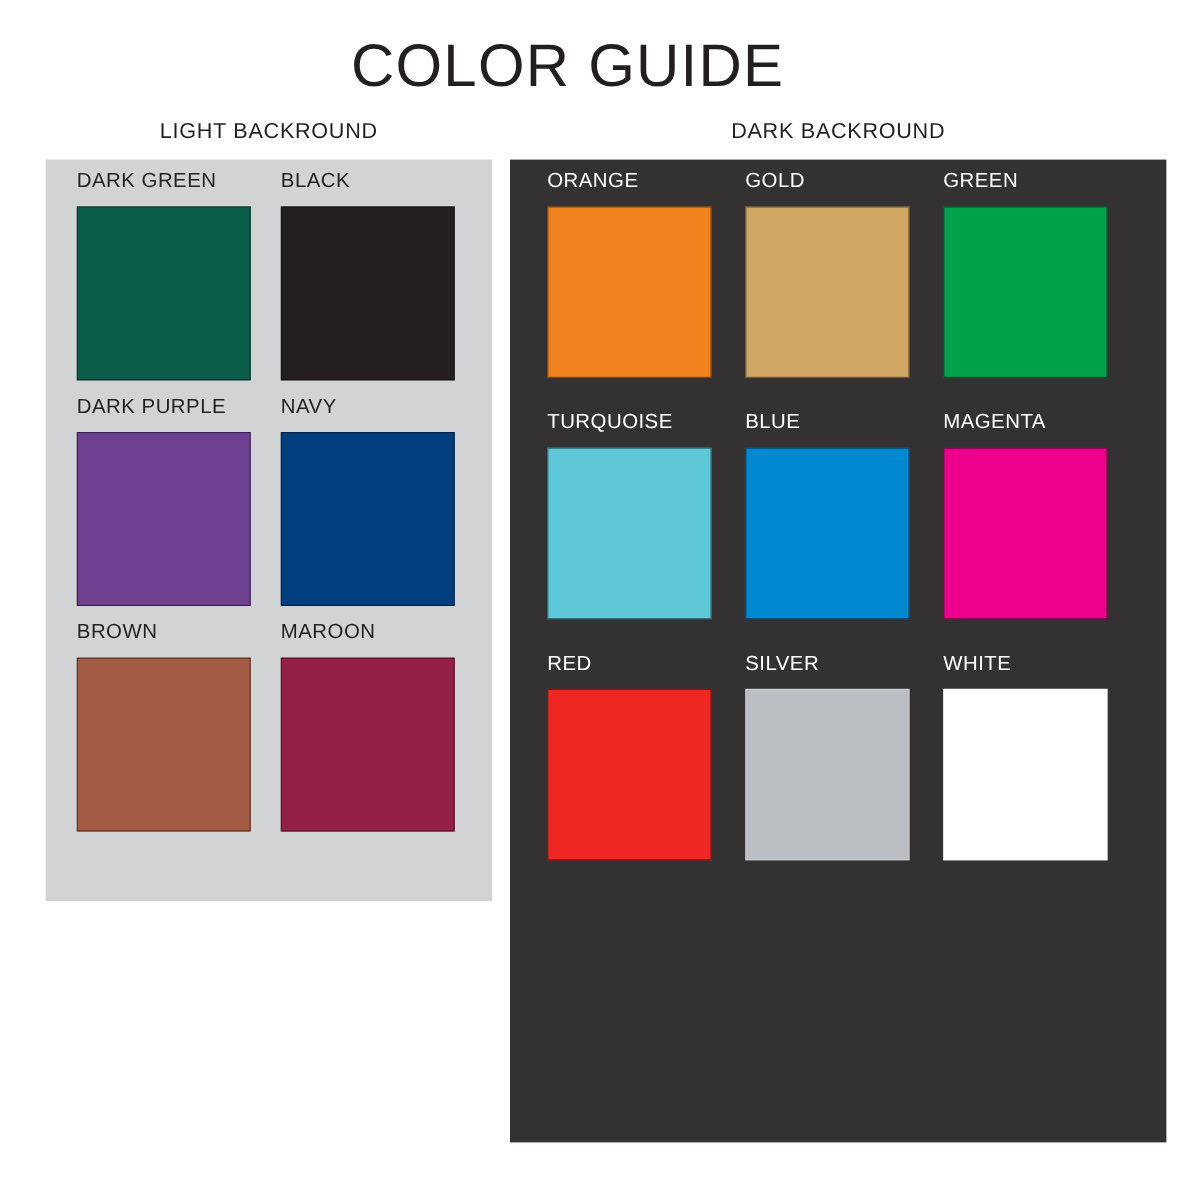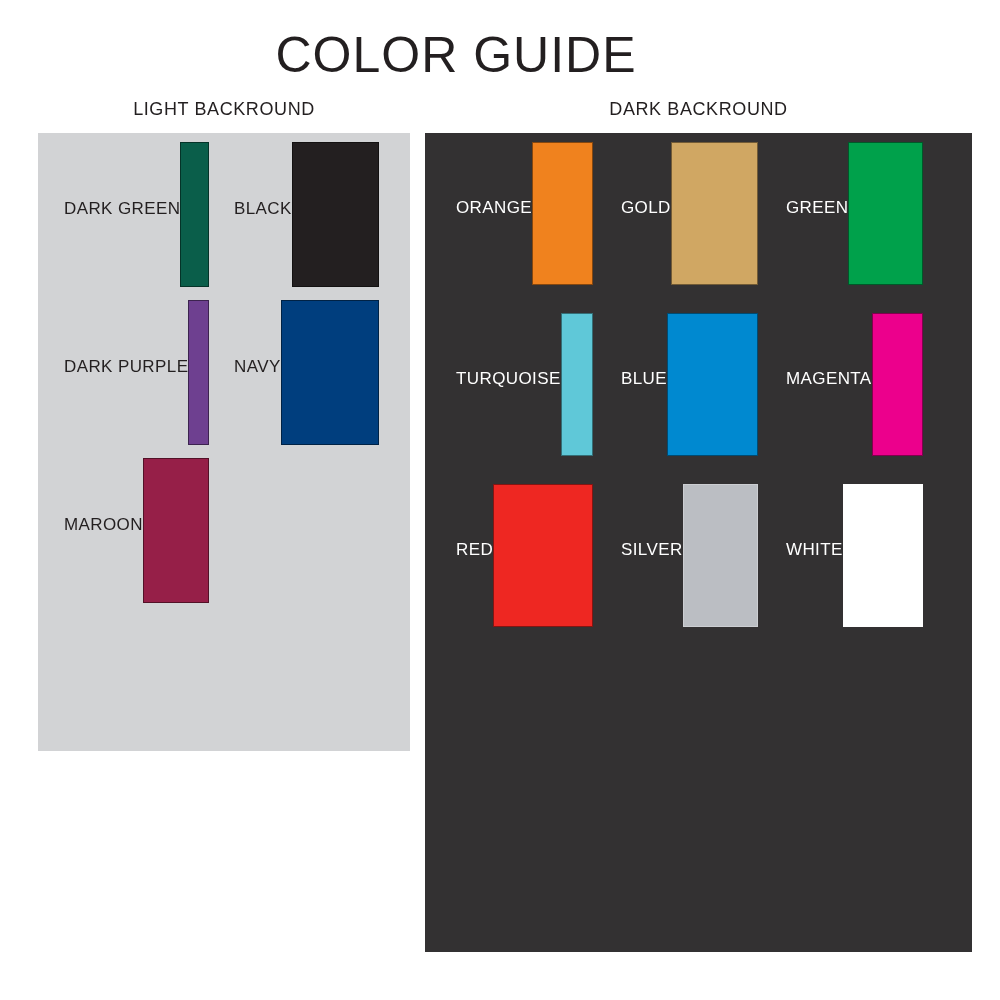--- a/index.html
+++ b/index.html
@@ -24,20 +24,21 @@
     position: absolute;
     left: 0;
     top: 30px;
     width: 912px;
     text-align: center;
     font-size: 50px;
     font-weight: 300;
     letter-spacing: 1px;
     color: #231f20;
     line-height: 1;
+    padding-left: 17px;
   }
 
   
   .section-header {
     position: absolute;
     font-size: 18px;
     font-weight: 400;
     letter-spacing: 0.6px;
     color: #231f20;
     text-align: center;
@@ -93,22 +94,22 @@
     top: 9px;
     width: 479px;
     grid-template-columns: repeat(3, 137px);
     column-gap: 34px;
     row-gap: 12px;
     gap: 28px;
   }
 
   .swatch-cell {
     display: flex;
-    flex-direction: row;
-    align-items: center;
+    flex-direction: column;
+    align-items: flex-start;
   }
   .swatch-label {
     font-size: 17px;
     font-weight: 400;
     letter-spacing: 0.4px;
     line-height: 1;
     margin-bottom: 13px;
     white-space: nowrap;
   }
   .swatch-chip {
@@ -145,20 +146,24 @@
         </div>
         <div class="swatch-cell">
           <div class="swatch-label">DARK PURPLE</div>
           <div class="swatch-chip" style="background-color: rgb(110, 64, 144);"></div>
         </div>
         <div class="swatch-cell">
           <div class="swatch-label">NAVY</div>
           <div class="swatch-chip" style="background-color: rgb(0, 62, 126);"></div>
         </div>
         <div class="swatch-cell">
+          <div class="swatch-label">BROWN</div>
+          <div class="swatch-chip" style="background-color: rgb(163, 92, 67);"></div>
+        </div>
+        <div class="swatch-cell">
           <div class="swatch-label">MAROON</div>
           <div class="swatch-chip" style="background-color: rgb(150, 31, 72);"></div>
         </div>
       </div>
   </div>
 
   <div class="panel" id="panel-dark">
     <div class="grid" id="grid-dark">
         <div class="swatch-cell">
           <div class="swatch-label">ORANGE</div>

